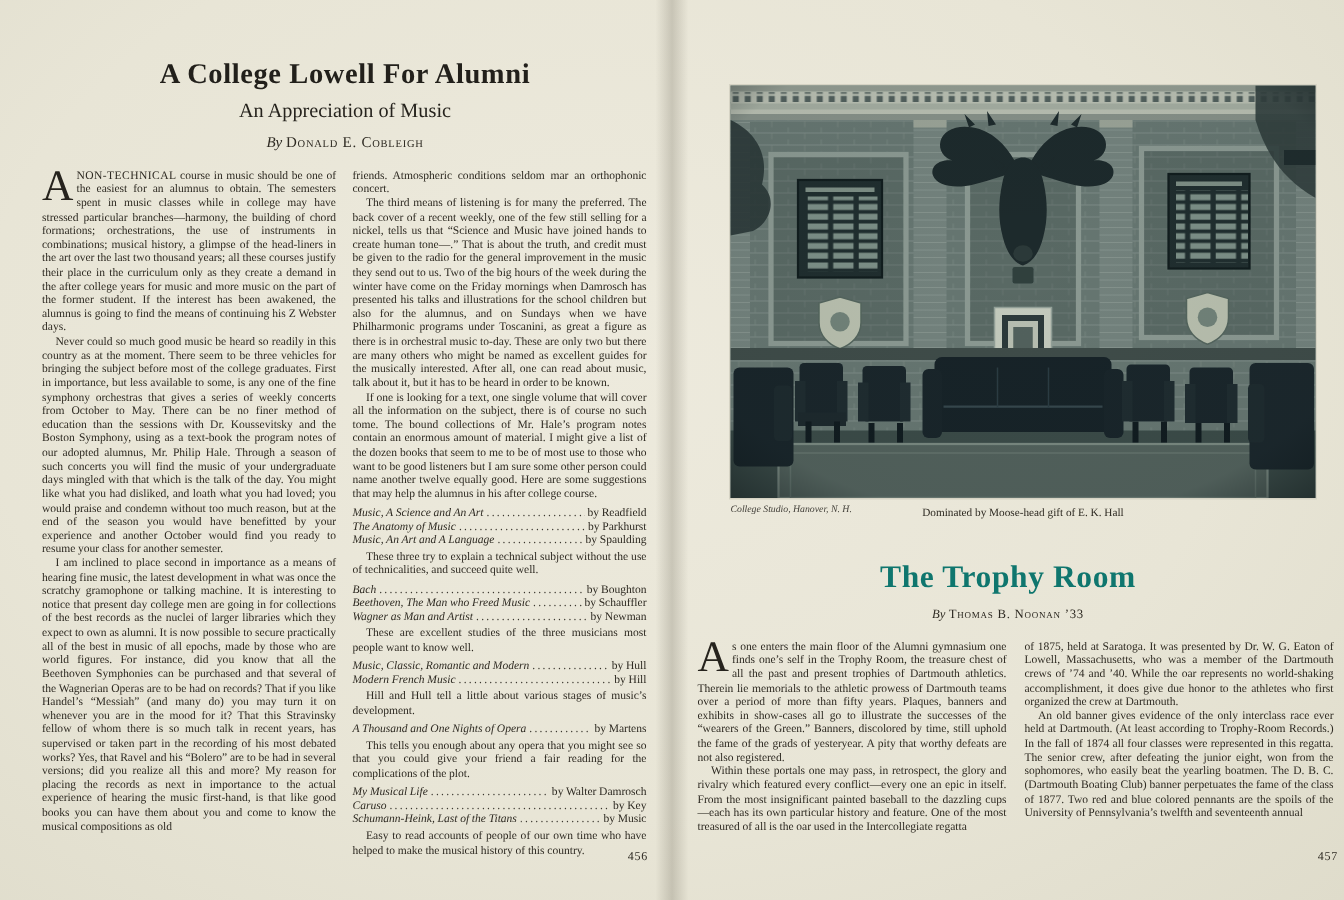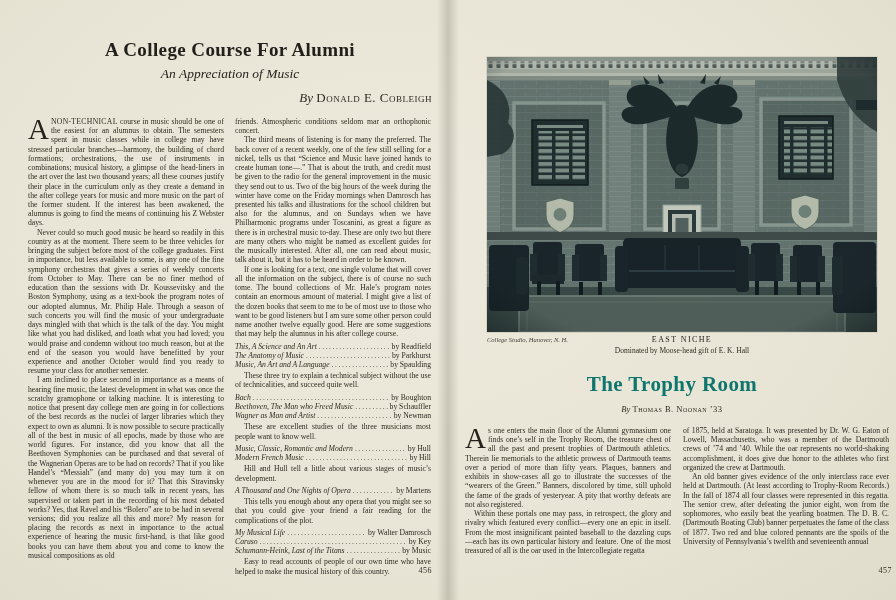--- a/index.html
+++ b/index.html
@@ -9,22 +9,22 @@
     font-family:"Liberation Serif", serif;
     color:#2e2a22;
   }
   .crease{position:absolute;left:437px;top:0;width:22px;height:600px;pointer-events:none;
     background:linear-gradient(90deg, rgba(80,75,60,0) 0%, rgba(80,75,60,0.22) 50%, rgba(80,75,60,0) 100%);}
   .page{position:absolute;top:0;height:600px;}
   .page-left{left:28px;width:404px;padding-top:40px;box-sizing:border-box;}
   .page-right{left:452px;width:440px;}
 
   h1.article-title{font-size:19px;line-height:1.1;font-weight:700;text-align:center;margin:0 0 5px;letter-spacing:.4px;color:#22201b;}
-  h2.article-subtitle{font-size:13.5px;font-weight:400;text-align:center;margin:0 0 8px;color:#26231d;font-style:italic;}
-  .byline{text-align:right;font-size:13px;margin:0 0 11px;}
+  h2.article-subtitle{font-size:13.5px;font-weight:400;text-align:center;margin:0 0 8px;color:#26231d;}
+  .byline{text-align:center;font-size:10px;margin:0 0 11px;}
   .byline .by{font-style:italic;}
   .smallcaps{font-variant:small-caps;letter-spacing:.5px;}
 
   .cols{display:flex;gap:11px;}
   .col{width:196px;font-size:7.7px;line-height:1.2;text-align:justify;word-spacing:-0.1px;}
   .col p{margin:0;}
   .col p.indent{text-indent:9px;}
   .dropcap{float:left;font-size:29px;line-height:23px;padding:1px 2px 0 0;color:#26231d;}
   .lead-caps{letter-spacing:.3px;}
 
@@ -52,40 +52,40 @@
   .right-byline{position:absolute;left:0;top:404px;width:100%;text-align:center;font-size:8.5px;}
   .right-cols{position:absolute;left:13px;top:426px;width:424px;display:flex;gap:12px;}
   .right-cols .col{width:206px;}
 </style>
 </head>
 <body>
 
 <div class="spread">
 
   <div class="page page-left">
-    <h1 class="article-title">A College Course For Alumni</h1>
+    <h1 class="article-title">A College Lowell For Alumni</h1>
     <h2 class="article-subtitle">An Appreciation of Music</h2>
     <div class="byline">
       <span class="by">By</span>
       <span class="smallcaps">Donald E. Cobleigh</span>
     </div>
     <div class="cols">
       <div class="col">
         <p><span class="dropcap">A</span><span class="lead-caps">NON-TECHNICAL</span><span> course in music should be one of the easiest for an alumnus to obtain. The semesters spent in music classes while in college may have stressed particular branches—harmony, the building of chord formations; orchestrations, the use of instruments in combinations; musical history, a glimpse of the head-liners in the art over the last two thousand years; all these courses justify their place in the curriculum only as they create a demand in the after college years for music and more music on the part of the former student. If the interest has been awakened, the alumnus is going to find the means of continuing his Z Webster days.</span></p>
         <p class="indent">Never could so much good music be heard so readily in this country as at the moment. There seem to be three vehicles for bringing the subject before most of the college graduates. First in importance, but less available to some, is any one of the fine symphony orchestras that gives a series of weekly concerts from October to May. There can be no finer method of education than the sessions with Dr. Koussevitsky and the Boston Symphony, using as a text-book the program notes of our adopted alumnus, Mr. Philip Hale. Through a season of such concerts you will find the music of your undergraduate days mingled with that which is the talk of the day. You might like what you had disliked, and loath what you had loved; you would praise and condemn without too much reason, but at the end of the season you would have benefitted by your experience and another October would find you ready to resume your class for another semester.</p>
         <p class="indent">I am inclined to place second in importance as a means of hearing fine music, the latest development in what was once the scratchy gramophone or talking machine. It is interesting to notice that present day college men are going in for collections of the best records as the nuclei of larger libraries which they expect to own as alumni. It is now possible to secure practically all of the best in music of all epochs, made by those who are world figures. For instance, did you know that all the Beethoven Symphonies can be purchased and that several of the Wagnerian Operas are to be had on records? That if you like Handel’s “Messiah” (and many do) you may turn it on whenever you are in the mood for it? That this Stravinsky fellow of whom there is so much talk in recent years, has supervised or taken part in the recording of his most debated works? Yes, that Ravel and his “Bolero” are to be had in several versions; did you realize all this and more? My reason for placing the records as next in importance to the actual experience of hearing the music first-hand, is that like good books you can have them about you and come to know the musical compositions as old</p>
       </div>
       <div class="col">
         <p>friends. Atmospheric conditions seldom mar an orthophonic concert.</p>
         <p class="indent">The third means of listening is for many the preferred. The back cover of a recent weekly, one of the few still selling for a nickel, tells us that “Science and Music have joined hands to create human tone—.” That is about the truth, and credit must be given to the radio for the general improvement in the music they send out to us. Two of the big hours of the week during the winter have come on the Friday mornings when Damrosch has presented his talks and illustrations for the school children but also for the alumnus, and on Sundays when we have Philharmonic programs under Toscanini, as great a figure as there is in orchestral music to-day. These are only two but there are many others who might be named as excellent guides for the musically interested. After all, one can read about music, talk about it, but it has to be heard in order to be known.</p>
         <p class="indent">If one is looking for a text, one single volume that will cover all the information on the subject, there is of course no such tome. The bound collections of Mr. Hale’s program notes contain an enormous amount of material. I might give a list of the dozen books that seem to me to be of most use to those who want to be good listeners but I am sure some other person could name another twelve equally good. Here are some suggestions that may help the alumnus in his after college course.</p>
 
         <div class="booklist">
           <div class="book">
-              <span class="bt">This, A Science and An Art</span>
+              <span class="bt">Music, A Science and An Art</span>
               <span class="dots"></span>
               <span class="ba">by Readfield</span>
             </div>
           <div class="book">
               <span class="bt">The Anatomy of Music</span>
               <span class="dots"></span>
               <span class="ba">by Parkhurst</span>
             </div>
           <div class="book">
               <span class="bt">Music, An Art and A Language</span>
@@ -300,21 +300,20 @@
         </g>
 
         <rect width="780" height="550" fill="#27425c" opacity="0.07"></rect>
         <rect width="780" height="550" fill="url(#vig)"></rect>
       </svg>
     </div>
 
     <div class="caption-row">
       <span class="credit">College Studio, Hanover, N. H.</span>
       <div class="cap-center">
-        <div class="cap-title">EAST NICHE</div>
         <div class="cap-sub">Dominated by Moose-head gift of E. K. Hall</div>
       </div>
     </div>
 
     <h1 class="right-title">The Trophy Room</h1>
     <div class="right-byline">
       <span class="by" style="font-style:italic">By</span>
       <span class="smallcaps">Thomas B. Noonan ’33</span>
     </div>
 

